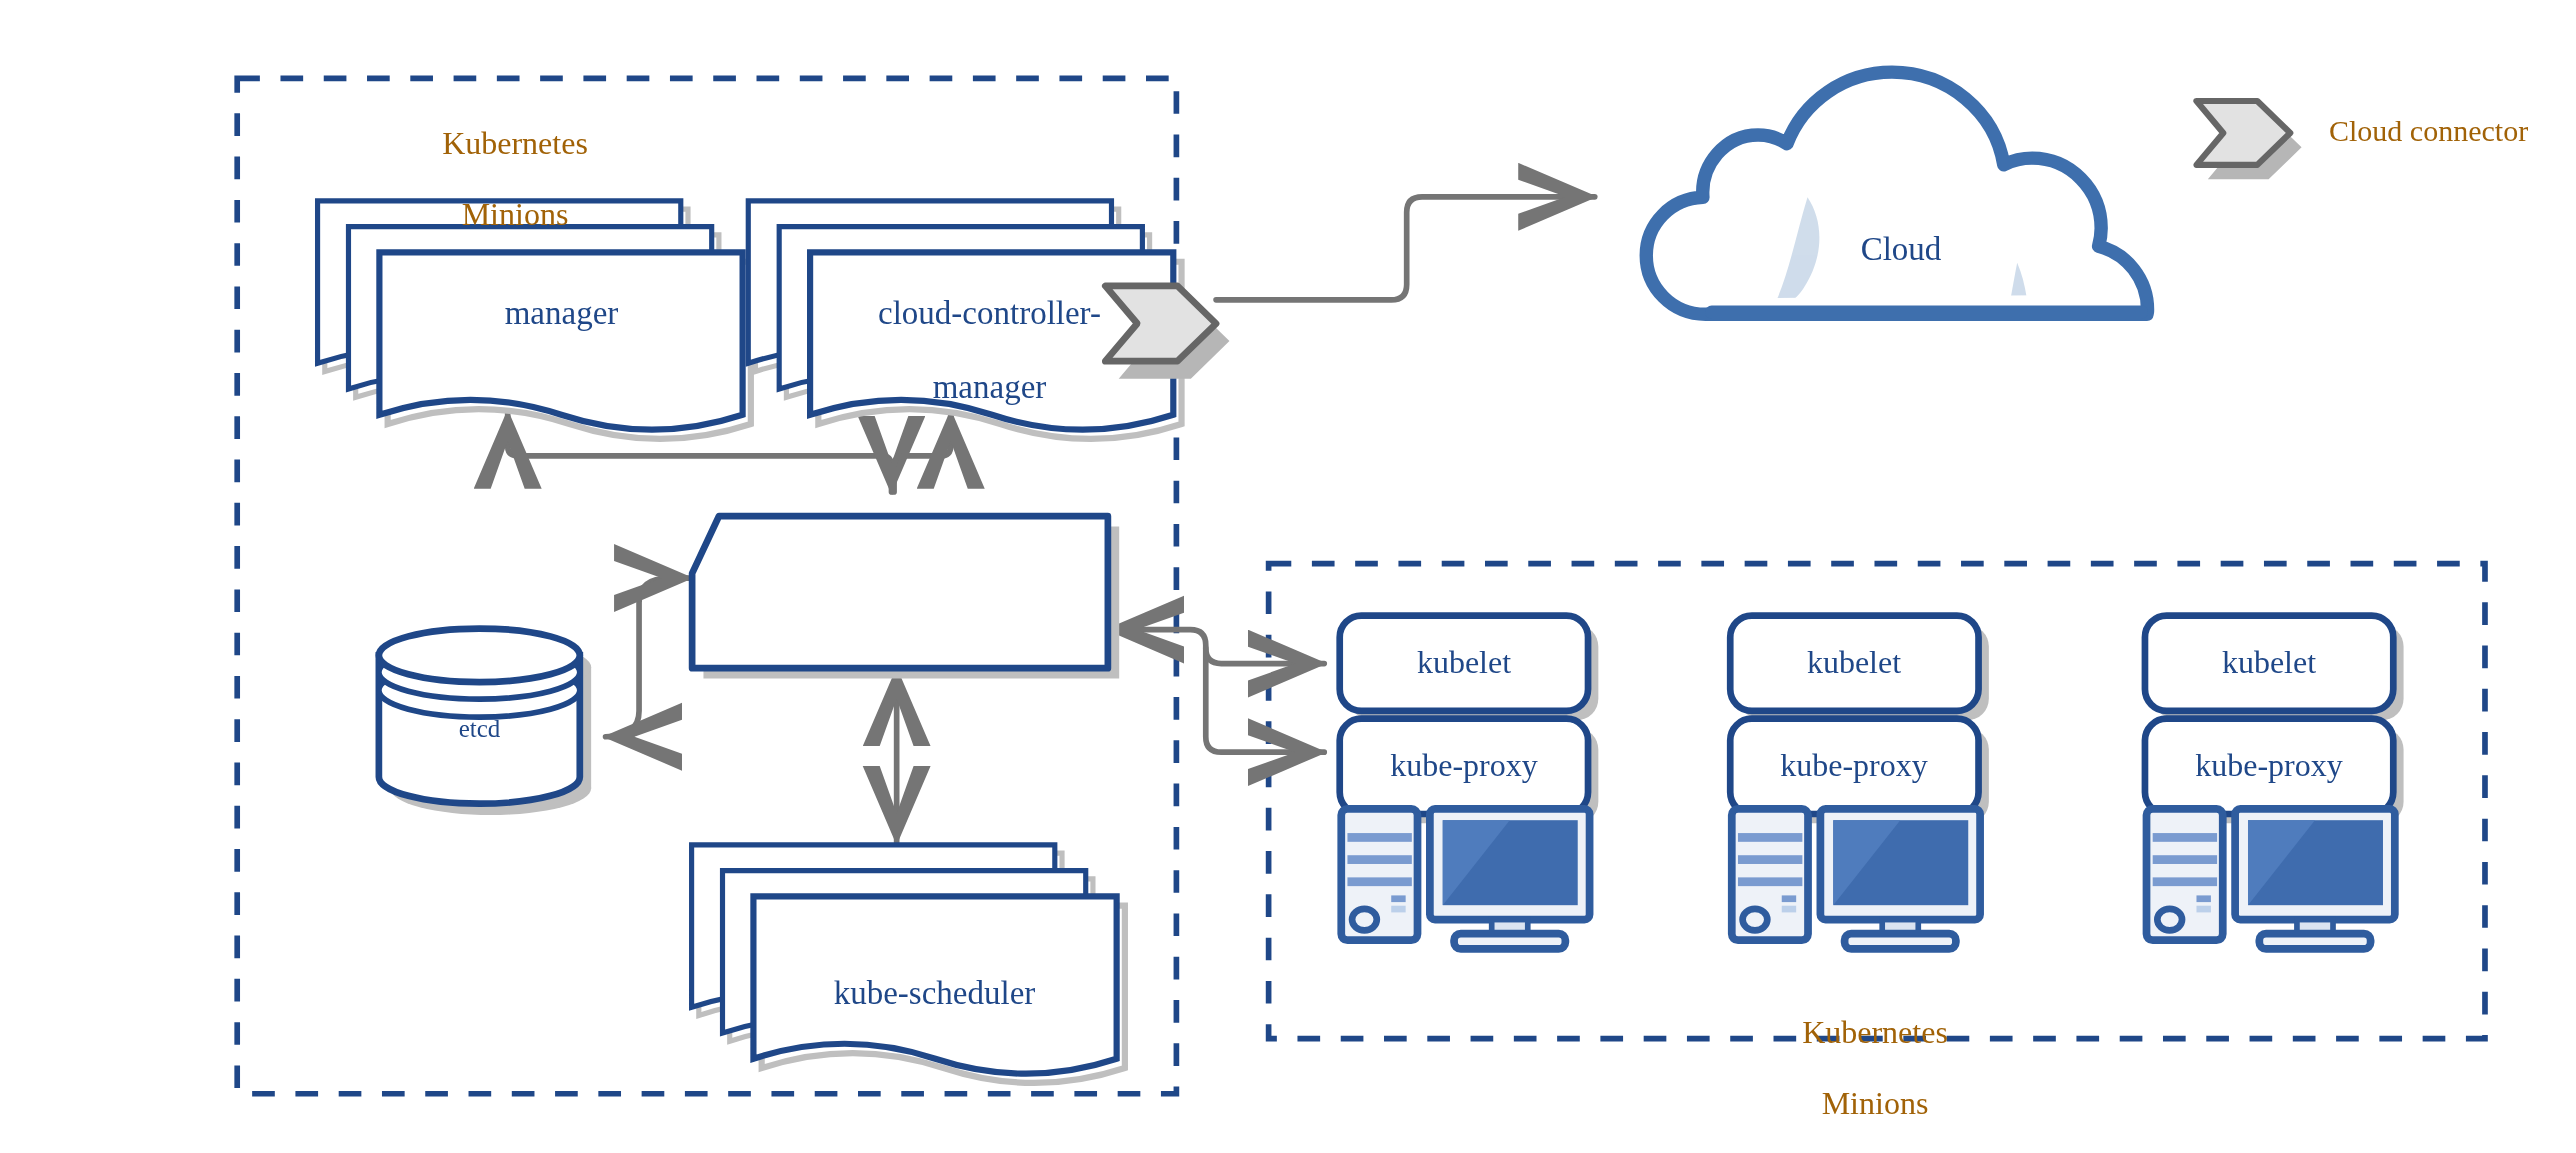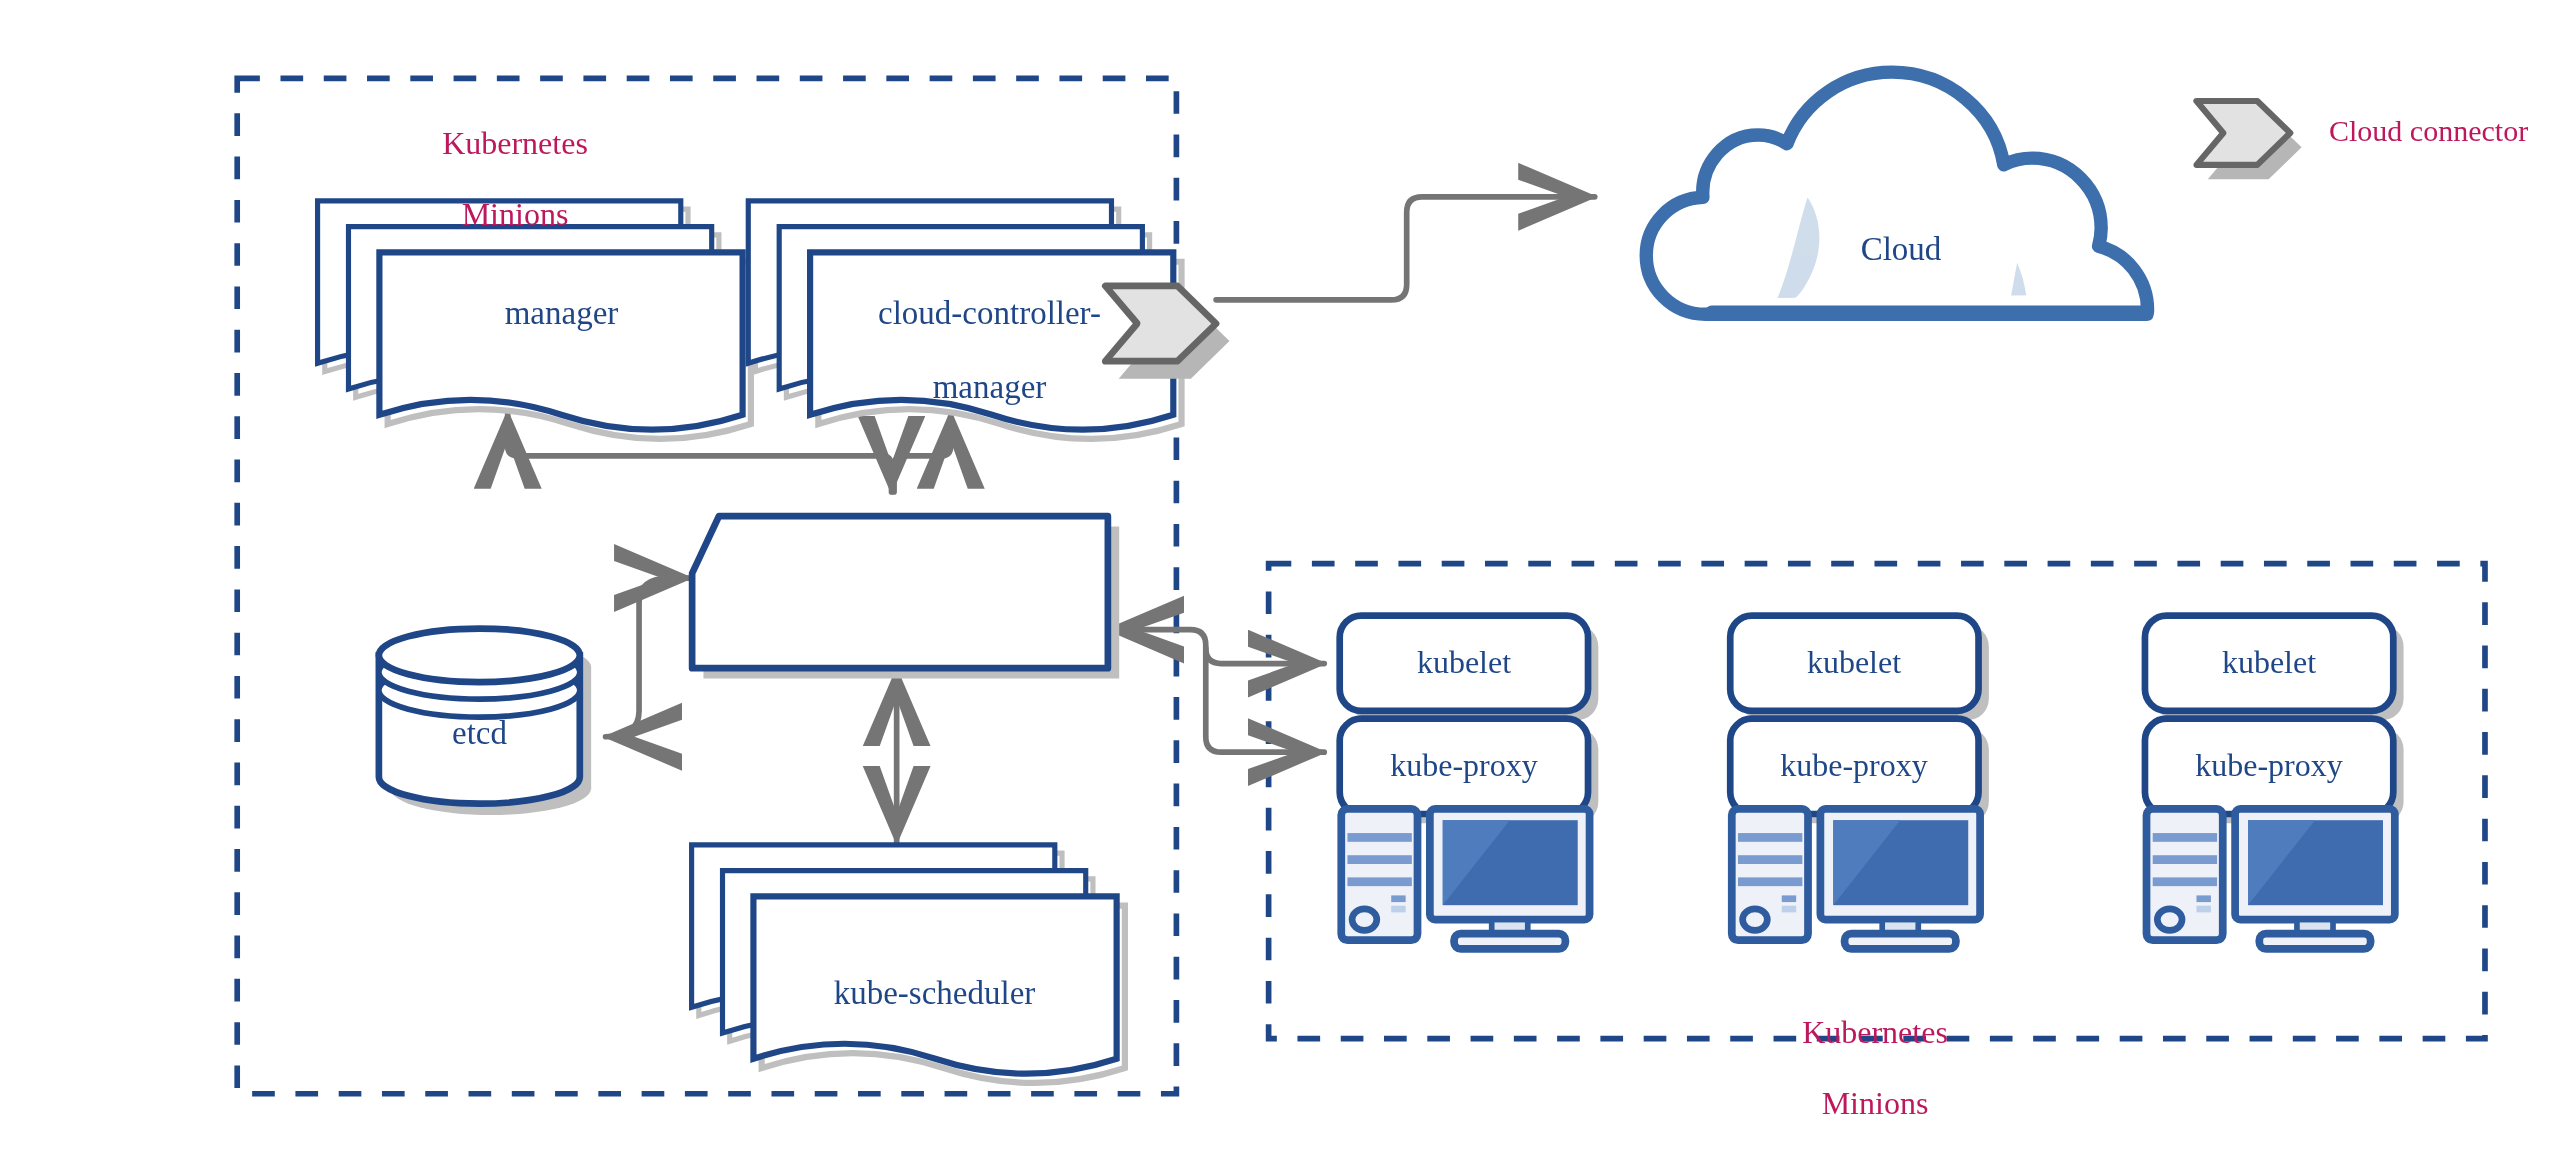--- a/index.html
+++ b/index.html
@@ -26,21 +26,21 @@
     height: 1153px;
   }
   .lbl {
     position: absolute;
     text-align: center;
     line-height: 1.12;
     white-space: pre-line;
     pointer-events: none;
   }
   .lbl-blue { color: #1f4788; }
-  .lbl-gray { color: #be185d; }
+  .lbl-gray { color: #a16207; }
 </style>
 </head>
 <body>
 
 <div id="diagram-root">
 
   <svg id="diagram-svg" viewBox="0 0 5172 2238" xmlns="http://www.w3.org/2000/svg">
     <defs>
 
       <marker id="ahR" markerWidth="16" markerHeight="16" refX="13.5" refY="6" orient="auto" markerUnits="strokeWidth">
@@ -249,21 +249,21 @@
   <div class="lbl lbl-blue" style="left:384px; top:258px; width:355px; font-size:33px;">
     <div>manager</div>
   </div>
 
   <div class="lbl lbl-blue" style="left:809px; top:258px; width:361px; font-size:33px;">
     <div>cloud-controller-</div>
     <div>manager</div>
   </div>
 
 
-  <div class="lbl lbl-blue" style="left:379px; top:715px; width:201px; font-size:33px;">etcd</div>
+  <div class="lbl lbl-blue" style="left:379px; top:715px; width:201px; font-size:25px;">etcd</div>
 
   <div class="lbl lbl-blue" style="left:753px; top:975px; width:363px; font-size:33px;">kube-scheduler</div>
 
   <div class="lbl lbl-blue" style="left:1798px; top:211px; width:206px; font-size:33px;margin-top:20px;">Cloud</div>
 
   <div class="lbl lbl-gray" style="left:2329px; top:114px; width:330px; font-size:30px; text-align:left;">Cloud connector</div>
 
   <div class="lbl lbl-blue" style="left:1340px; top:645px; width:248px; font-size:32px;">kubelet</div>
   <div class="lbl lbl-blue" style="left:1340px; top:748px; width:248px; font-size:32px;">kube-proxy</div>
 

